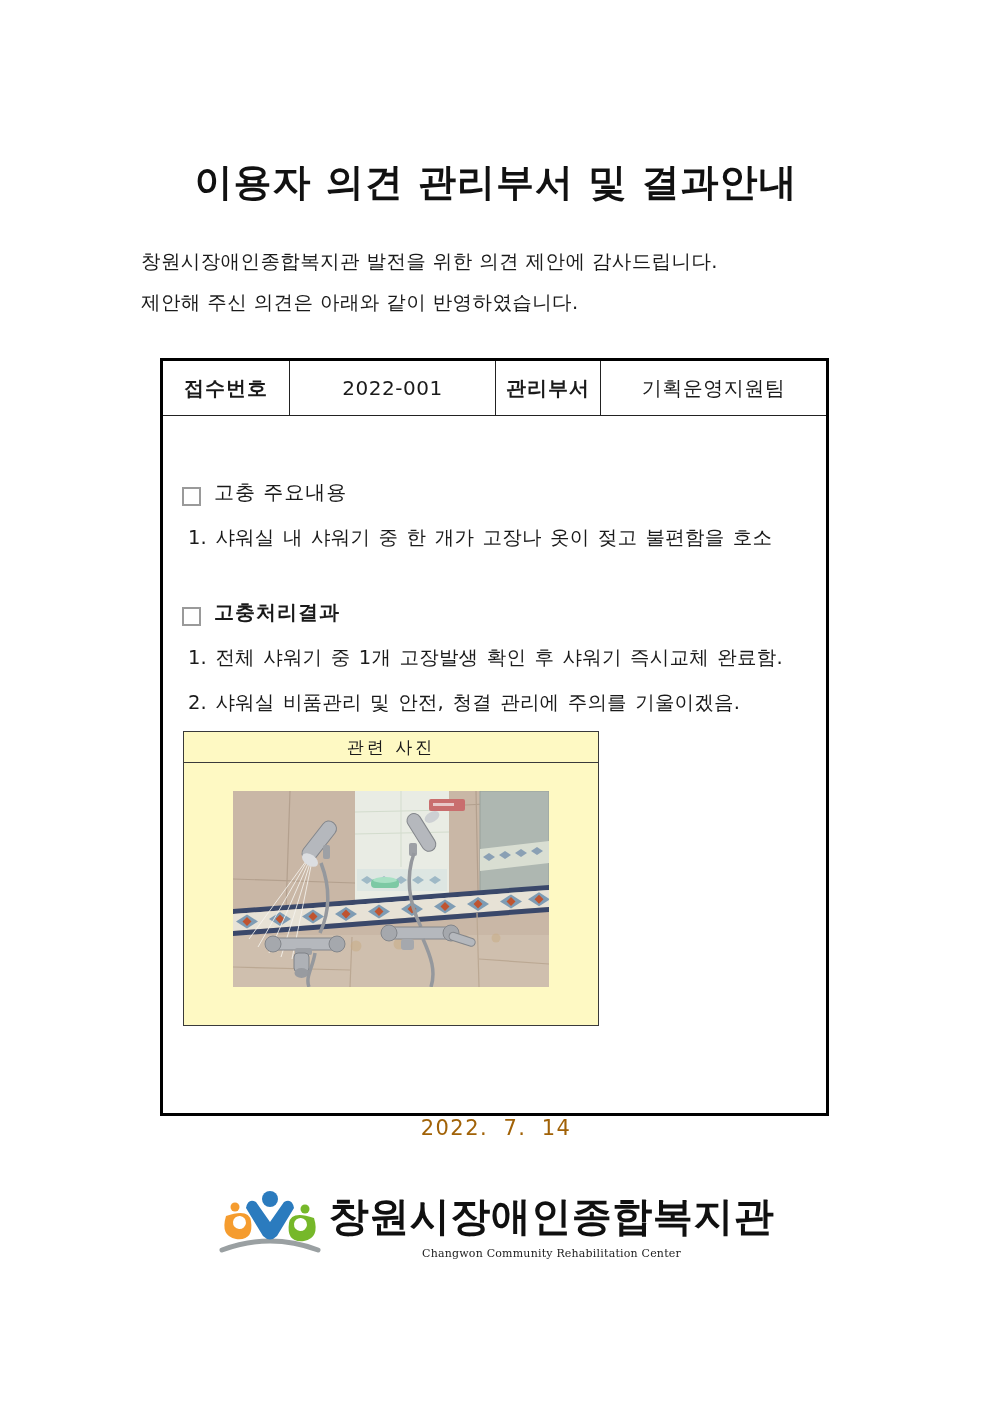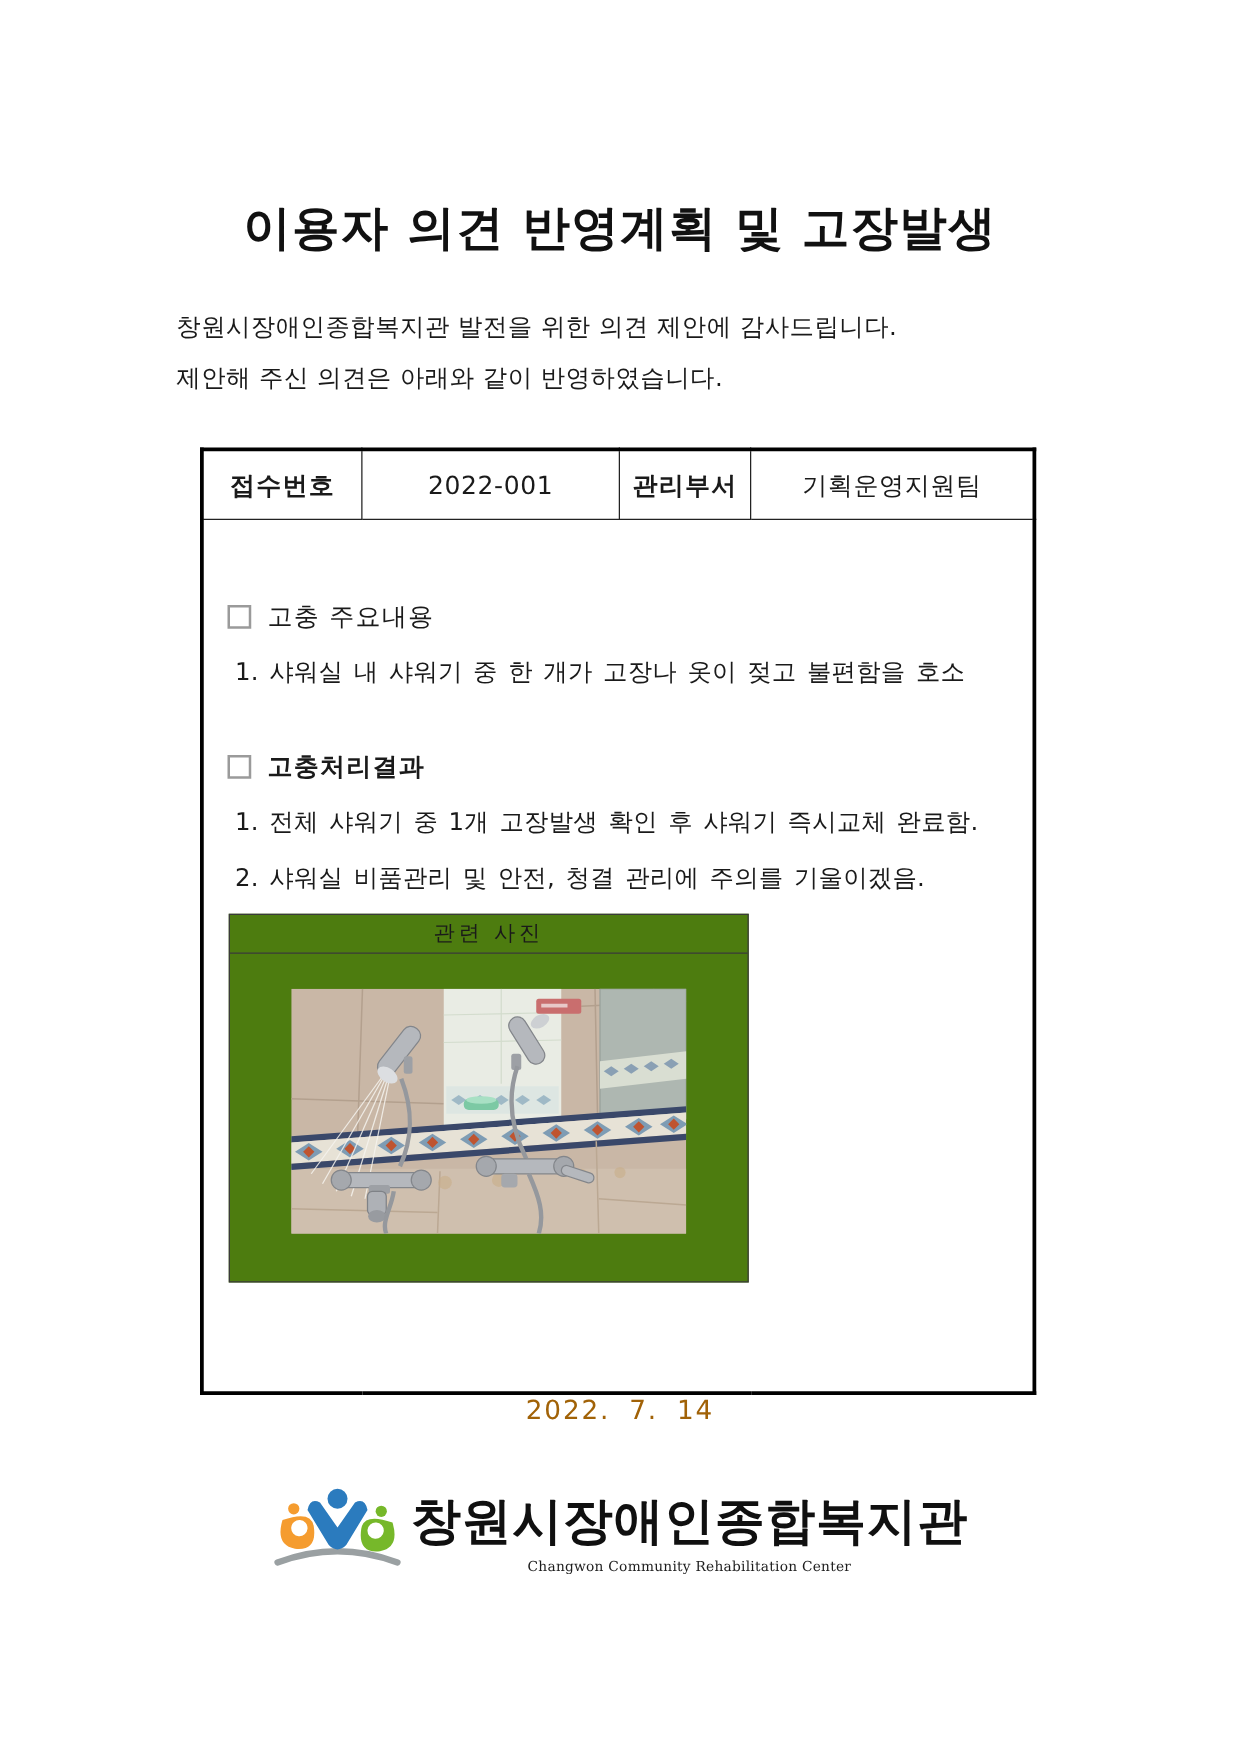--- a/index.html
+++ b/index.html
@@ -19,27 +19,27 @@
   .info-table {
     position:absolute; top:358px; left:160px; width:666px;
     border-collapse:collapse; table-layout:fixed; border:3px solid #000000;
   }
   .info-table td { border:1px solid #222; }
   .head-row td { height:52px; text-align:center; font-size:20px; vertical-align:middle; }
   .cell-label { font-weight:bold; letter-spacing:1px; }
   .cell-value { letter-spacing:0.5px; }
   .content-cell { height:633px; vertical-align:top; padding:64px 16px 0 19px; }
 
-  .section-heading { display:flex; align-items:center; gap:13px; font-size:20px; letter-spacing:1px; height:26px; }
+  .section-heading { display:flex; align-items:flex-end; gap:13px; font-size:20px; letter-spacing:1px; height:26px; }
   .section-heading.second { margin-top:49px;font-weight:bold; }
   .checkbox { width:15px; height:15px; border:2px solid #9a9a9a; display:inline-block; flex:0 0 auto; background:#fff; }
   .item { font-size:19.5px; line-height:26px; margin:19px 0 0 6px; letter-spacing:0.2px; word-spacing:2px; }
   .item.tight { }
 
-  .photo-box { width:414px; border:1px solid #3a3a3a; margin:15px 0 0 1px; background:#4d7c0f; }
+  .photo-box { width:414px; border:1px solid #3a3a3a; margin:15px 0 0 1px; background:#fef9c3; }
   .photo-box-header {
     height:30px; line-height:30px; text-align:center; font-size:17px;
     letter-spacing:3px; border-bottom:1px solid #3a3a3a;
   }
   .photo-wrap { height:234px; padding-top:28px; text-align:center; }
   .photo { display:inline-block; }
 
   .doc-date {
     position:absolute; top:1116px; left:0; width:100%; text-align:center;
     font-size:21px; letter-spacing:1.5px; word-spacing:7px; color:#a16207;
@@ -54,21 +54,21 @@
   .logo-en {
     font-family:"DejaVu Serif","Liberation Serif",serif;
     font-size:11px; color:#1c1c1c; margin-top:3px; letter-spacing:0.2px;
   }
 </style>
 </head>
 <body>
 
 <div class="page">
 
-  <h1 class="title">이용자 의견 반영계획 및 고장발생</h1>
+  <h1 class="title">이용자 의견 관리부서 및 결과안내</h1>
 
   <div class="intro">
     <p>창원시장애인종합복지관 발전을 위한 의견 제안에 감사드립니다.</p>
     <p>제안해 주신 의견은 아래와 같이 반영하였습니다.</p>
   </div>
 
   <table class="info-table">
     <colgroup>
       <col style="width:128px">
         <col style="width:206px">

